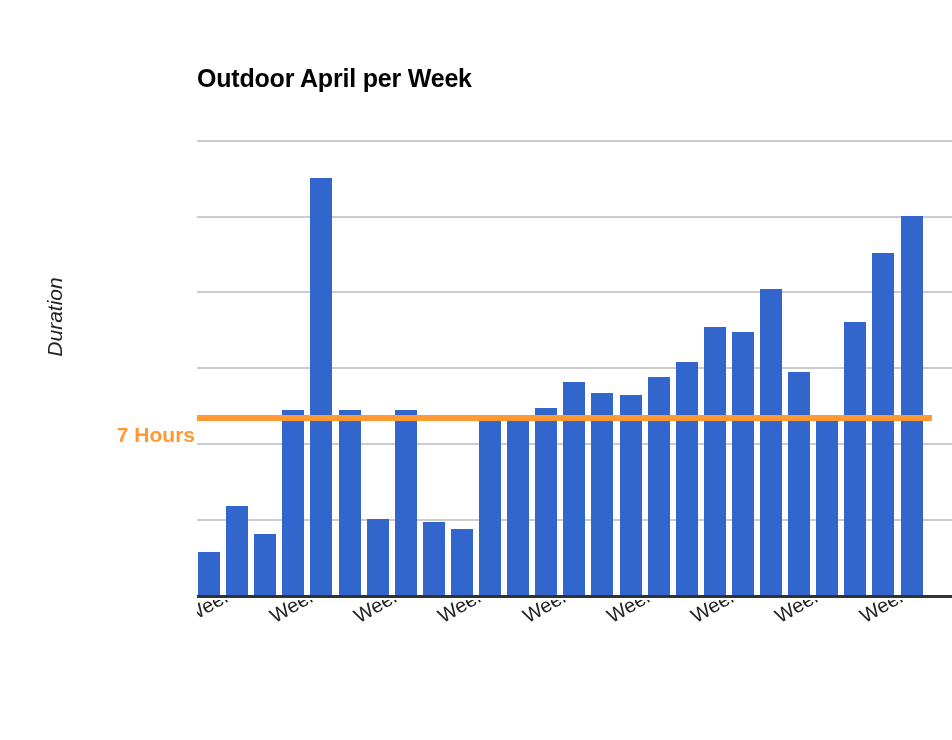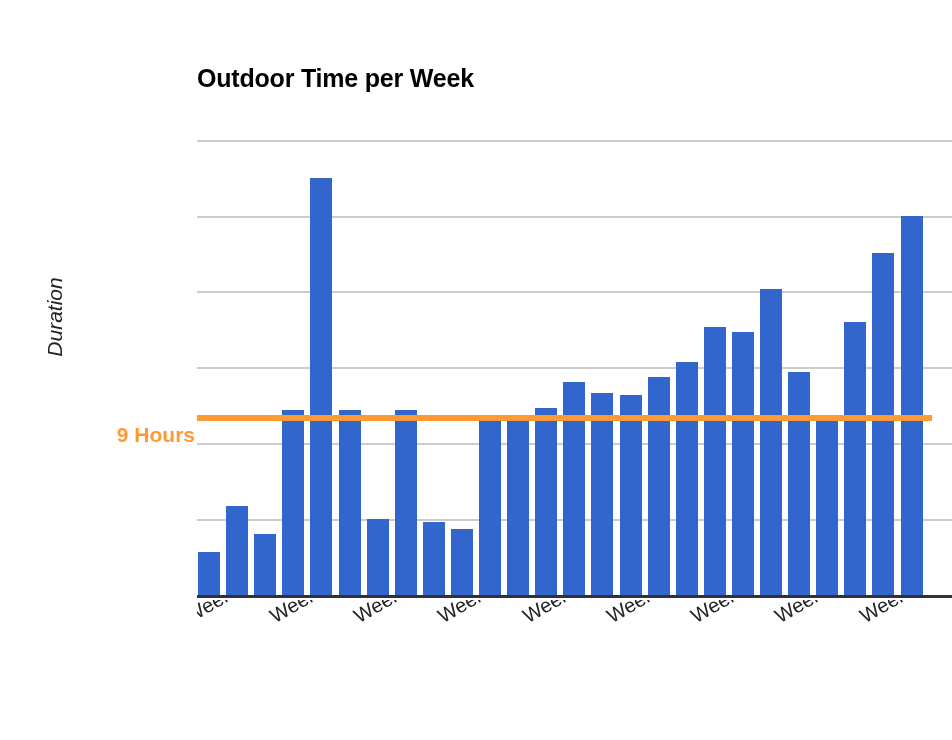--- a/index.html
+++ b/index.html
@@ -123,21 +123,21 @@
     transform: rotate(-30deg);
     transform-origin: 0 0;
     text-align: left;
   }
 </style>
 </head>
 <body>
 
 <div id="chart-root">
 
-  <div id="chart-title">Outdoor Time per Week</div>
+  <div id="chart-title">Outdoor April per Week</div>
 
   <div id="y-axis-label">Duration</div>
 
   <div id="plot-area">
     <div id="gridlines-layer">
         <div class="gridline" style="top: 389.1px;"></div>
         <div class="gridline" style="top: 313.2px;"></div>
         <div class="gridline" style="top: 237.3px;"></div>
         <div class="gridline" style="top: 161.4px;"></div>
         <div class="gridline" style="top: 85.5px;"></div>
@@ -168,21 +168,21 @@
         <div class="bar" title="Week 22 (May 2…: 8.8" style="left: 591.1px; width: 22px; height: 222.64px; background: rgb(51, 102, 204);"></div>
         <div class="bar" title="Week 23: 7" style="left: 619.2px; width: 22px; height: 177.1px; background: rgb(51, 102, 204);"></div>
         <div class="bar" title="Week 24: 10.8" style="left: 647.3px; width: 22px; height: 273.24px; background: rgb(51, 102, 204);"></div>
         <div class="bar" title="Week 25 (June 1…: 13.5" style="left: 675.4px; width: 22px; height: 341.55px; background: rgb(51, 102, 204);"></div>
         <div class="bar" title="Week 26 (June 2…: 15" style="left: 703.5px; width: 22px; height: 379.5px; background: rgb(51, 102, 204);"></div>
       </div>
     <div id="threshold-line" style="top: 284.9px; background: rgb(255, 153, 51);"></div>
     <div id="axis-baseline"></div>
   </div>
 
-  <div id="threshold-label" style="top: 422.9px; left: 20px; width: 175px; color: rgb(255, 153, 51);">9 Hours</div>
+  <div id="threshold-label" style="top: 422.9px; left: 20px; width: 175px; color: rgb(255, 153, 51);">7 Hours</div>
 
   <div id="x-labels">
       <div class="x-label" style="left: -100px;">Week 1 (Jan 2-8)</div>
       <div class="x-label" style="left: -15.7px;">Week 4 (Jan 23-…</div>
       <div class="x-label" style="left: 68.6px;">Week 7 (Feb 13…</div>
       <div class="x-label" style="left: 152.9px;">Week 10 (Mar 6…</div>
       <div class="x-label" style="left: 237.2px;">Week 13 (Mar 2…</div>
       <div class="x-label" style="left: 321.5px;">Week 16 (April 1…</div>
       <div class="x-label" style="left: 405.8px;">Week 19 (May 8…</div>
       <div class="x-label" style="left: 490.1px;">Week 22 (May 2…</div>

